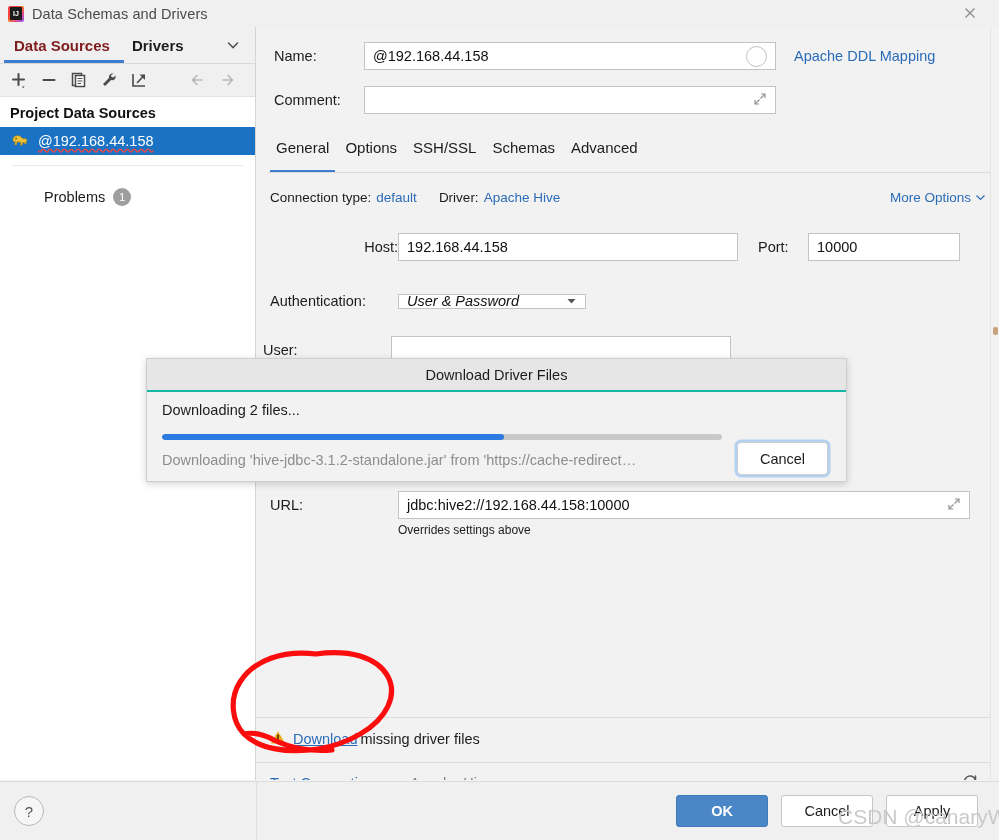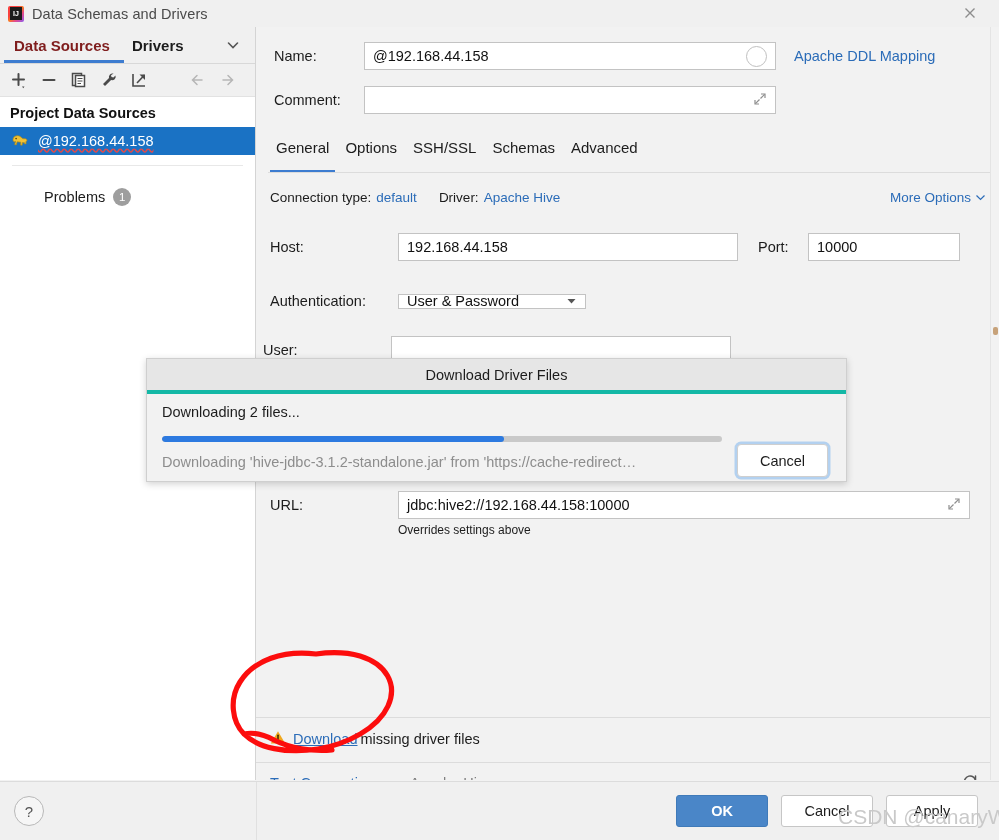--- a/index.html
+++ b/index.html
@@ -186,31 +186,31 @@
 
   .conn-row { position: absolute; left: 14px; top: 163px; width: 716px; }
   .meta-lbl { font-size: 13.5px; color: #1c1c1c; }
   .meta-val { font-size: 13.5px; color: #2b6cb8; cursor: pointer; margin-left: 5px; }
   .more-options {
     margin-left: auto; font-size: 13.5px; color: #2b6cb8;
     cursor: pointer; display: flex; align-items: center; gap: 4px;
   }
 
   .host-row { position: absolute; left: 14px; top: 206px; width: 720px; }
-  .host-label { width: 128px; }
+  .host-label { width: 128px; text-align: right; }
   .host-input { width: 340px; }
   .port-label { margin-left: 20px; width: 50px; }
   .port-input { width: 152px; }
 
   .auth-row { position: absolute; left: 14px; top: 266px; width: 720px; }
   .auth-label { width: 128px; }
   .combo {
     background: #fff; border: 1px solid #c3c3c3; height: 15px;
     box-sizing: border-box; display: flex; align-items: center;
-    padding: 0 8px; font-size: 14.5px; color: #111; cursor: pointer;
+    padding: 0 8px; font-size: 14.5px; color: #111; cursor: pointer; font-style: italic;
   }
   .combo-arrow { margin-left: auto; padding-left: 14px; color: #555; }
   .auth-combo { width: 188px; }
 
   .user-row { position: absolute; left: 7px; top: 309px; width: 720px; }
   .user-label { width: 128px; }
   .user-input { width: 340px; }
 
   .url-row { position: absolute; left: 14px; top: 464px; width: 720px; }
   .url-label { width: 128px; }
@@ -275,21 +275,21 @@
     position: absolute; left: 146px; top: 358px; width: 699px; height: 122px;
     background: #f2f2f2;
     border: 1px solid #cfcfcf;
     box-shadow: 0 2px 7px rgba(0,0,0,.18);
     z-index: 40;
   }
   .dlg-header {
     height: 31px; background: #e6e6e6;
     display: flex; align-items: center; justify-content: center;
     font-size: 14.5px; color: #1c1c1c;
-    border-bottom: 4px solid #14b8a6;
+    border-bottom: 2px solid #14b8a6;
   }
   .dlg-body { position: relative; height: 90px; }
   .dlg-status {
     position: absolute; left: 15px; top: 10px;
     font-size: 14.5px; color: #1c1c1c;
   }
   .progress-track {
     position: absolute; left: 15px; top: 42px; width: 560px; height: 6px;
     background: #c9c9c9; border-radius: 3px; overflow: hidden;
   }

